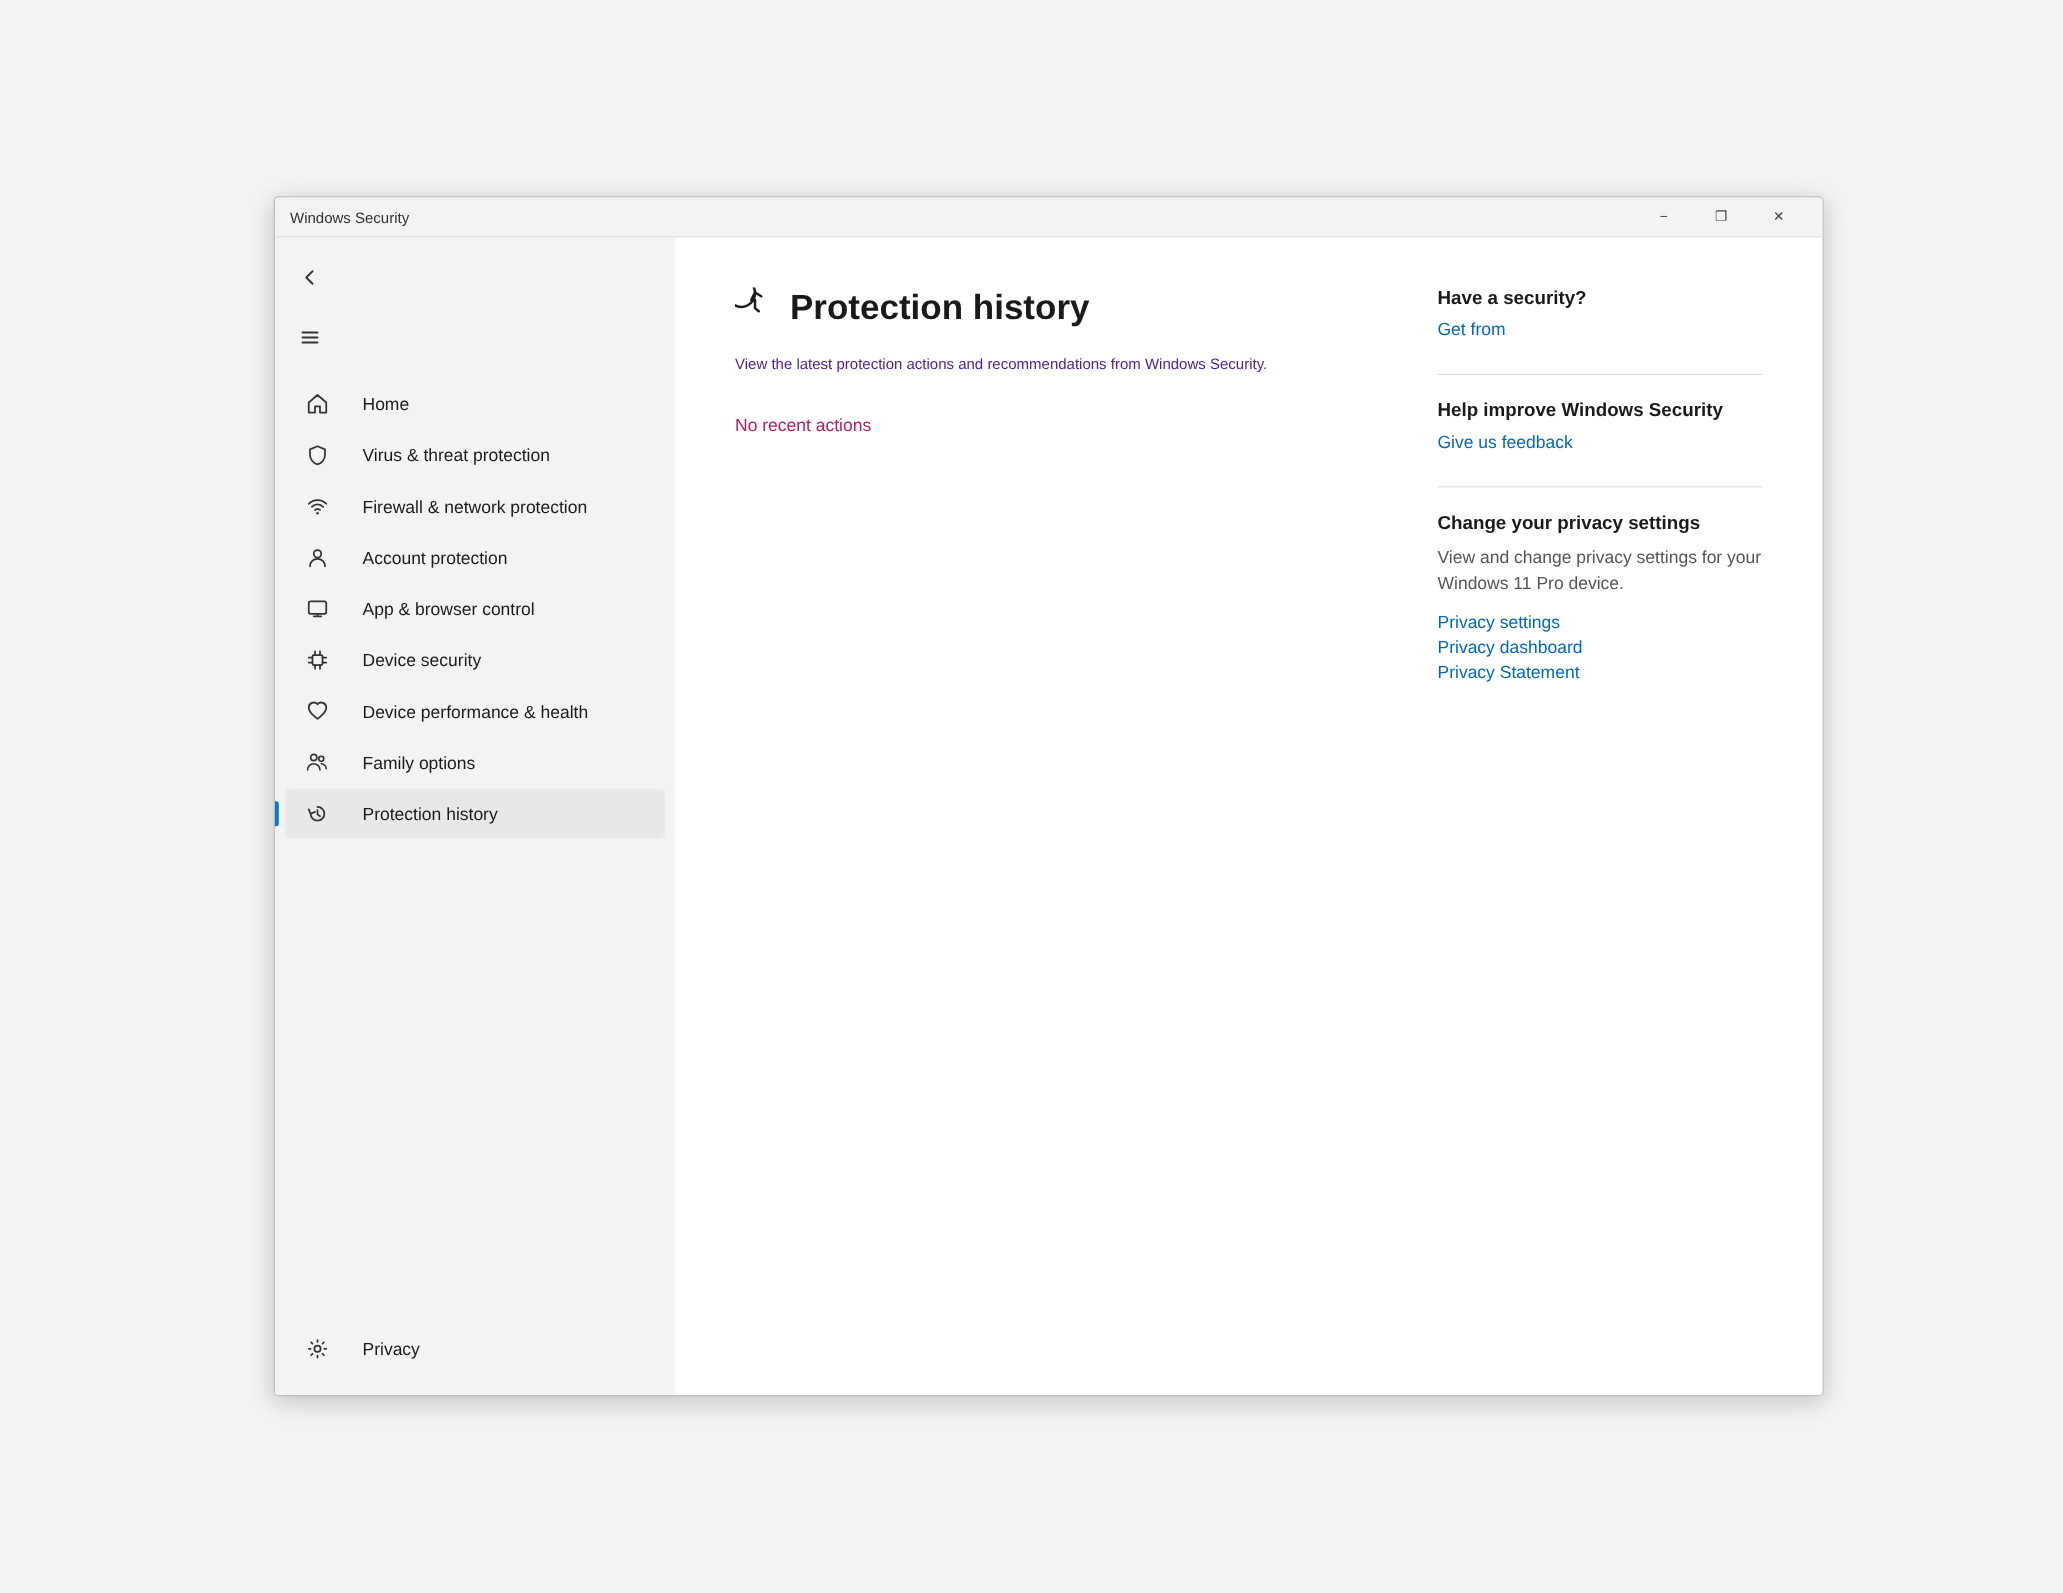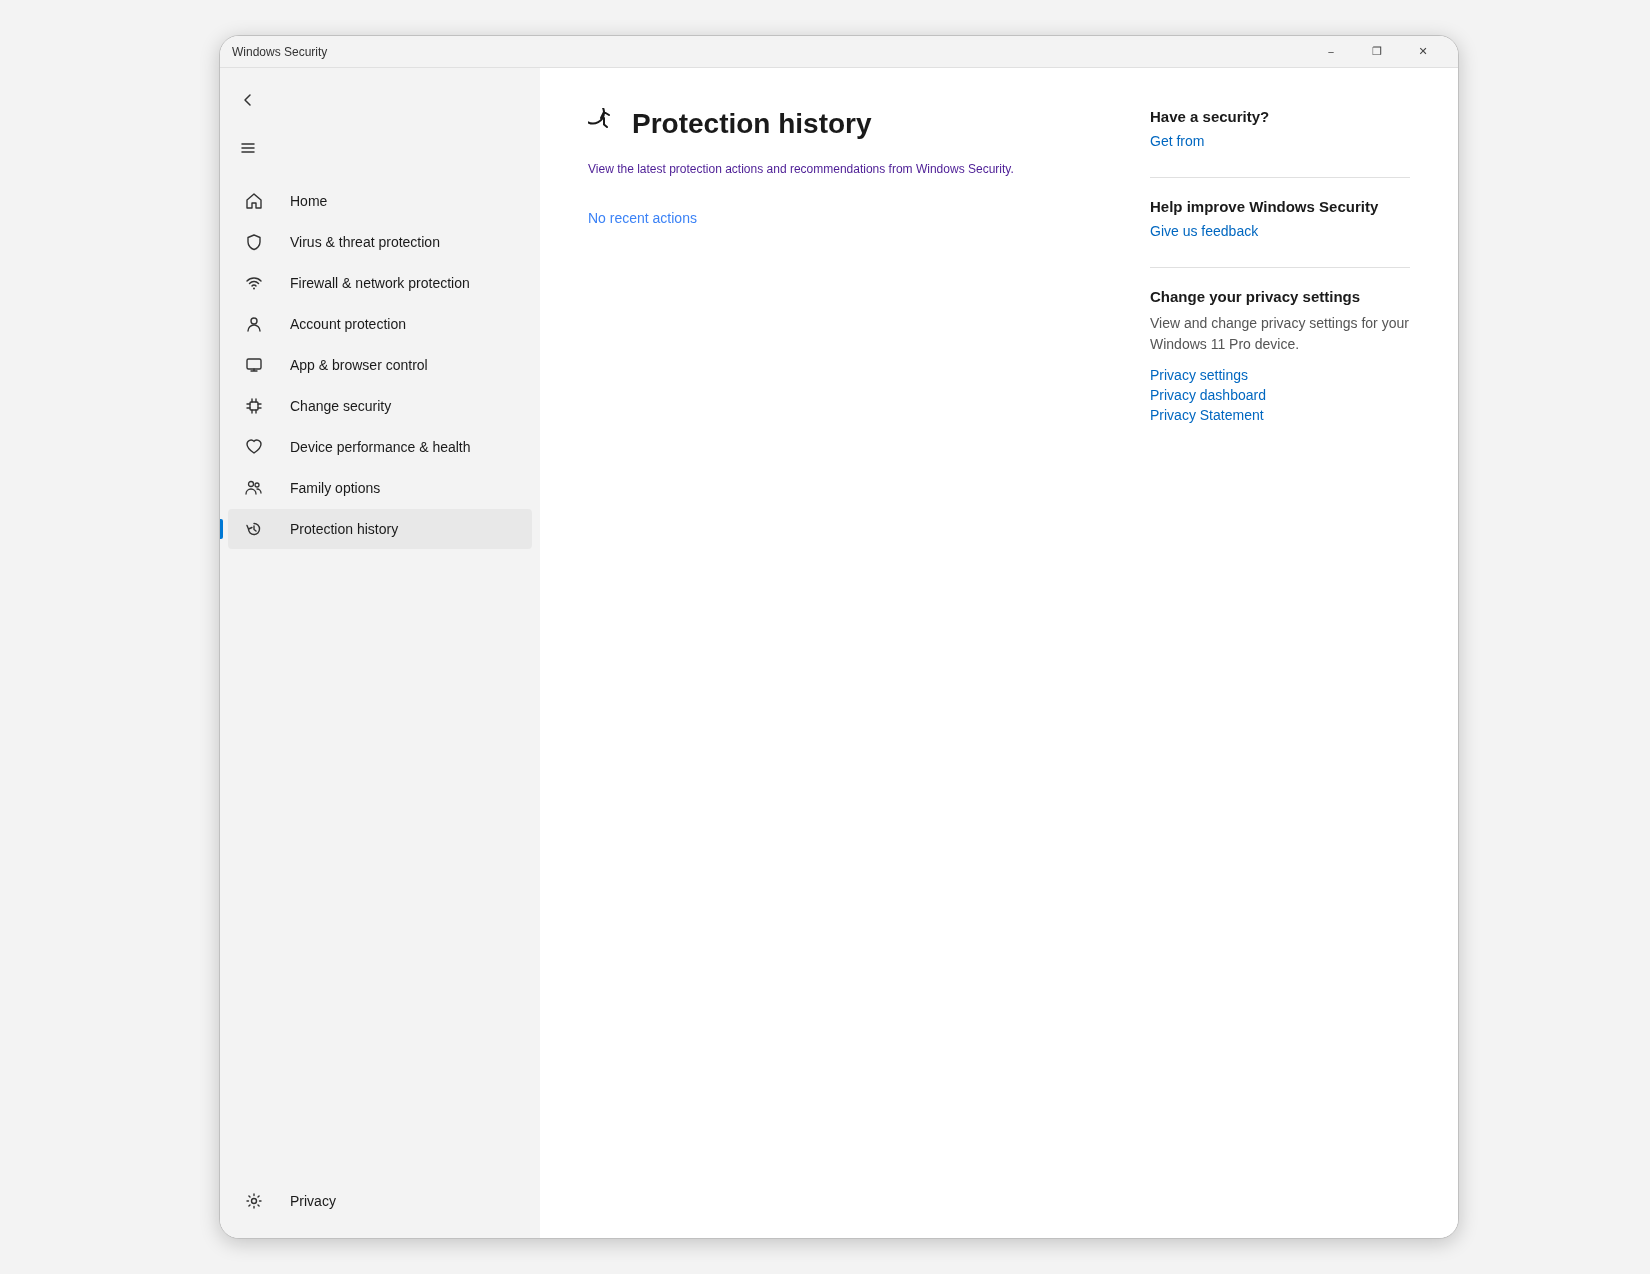--- a/index.html
+++ b/index.html
@@ -8,24 +8,24 @@
       font-family: 'Segoe UI', sans-serif;
       background: #f3f3f3;
       display: flex;
       justify-content: center;
       align-items: center;
       min-height: 100vh;
     }
 
     .window {
       width: 1240px;
-      height: 1204px;
+      height: 960px;
       background: #ffffff;
       border: 1px solid #c0c0c0;
-      border-radius: 20px;
+      border-radius: 4px;
       box-shadow: 0 4px 20px rgba(0,0,0,0.2);
       display: flex;
       flex-direction: column;
       overflow: hidden;
       margin-left: 28px;
     }
 
     
     .titlebar {
       height: 32px;
@@ -195,21 +195,21 @@
     .page-description {
       font-size: 12px;
       color: #4c1d95;
       margin-bottom: 32px;
       max-width: 500px;
       line-height: 1.5;
     }
 
     .no-actions {
       font-size: 14px;
-      color: #3b82f6;
+      color: #be185d;
     }
 
     
     .right-panel {
       width: 260px;
       flex-shrink: 0;
     }
 
     .help-section {
       margin-bottom: 28px;
@@ -329,21 +329,21 @@
           <span class="nav-label">App &amp; browser control</span>
         </div>
 
         <div class="nav-item">
           <span class="nav-icon">
             <svg width="18" height="18" viewBox="0 0 18 18" fill="none">
               <rect x="5" y="5" width="8" height="8" rx="1" stroke="#333" stroke-width="1.4"></rect>
               <path d="M7 2v3M11 2v3M7 13v3M11 13v3M2 7h3M2 11h3M13 7h3M13 11h3" stroke="#333" stroke-width="1.4" stroke-linecap="round"></path>
             </svg>
           </span>
-          <span class="nav-label">Change security</span>
+          <span class="nav-label">Device security</span>
         </div>
 
         <div class="nav-item">
           <span class="nav-icon">
             <svg width="18" height="18" viewBox="0 0 18 18" fill="none">
               <path d="M9 15s-7-4.5-7-9a4 4 0 0 1 7-2.6A4 4 0 0 1 16 6c0 4.5-7 9-7 9z" stroke="#333" stroke-width="1.4" stroke-linejoin="round"></path>
             </svg>
           </span>
           <span class="nav-label">Device performance &amp; health</span>
         </div>

